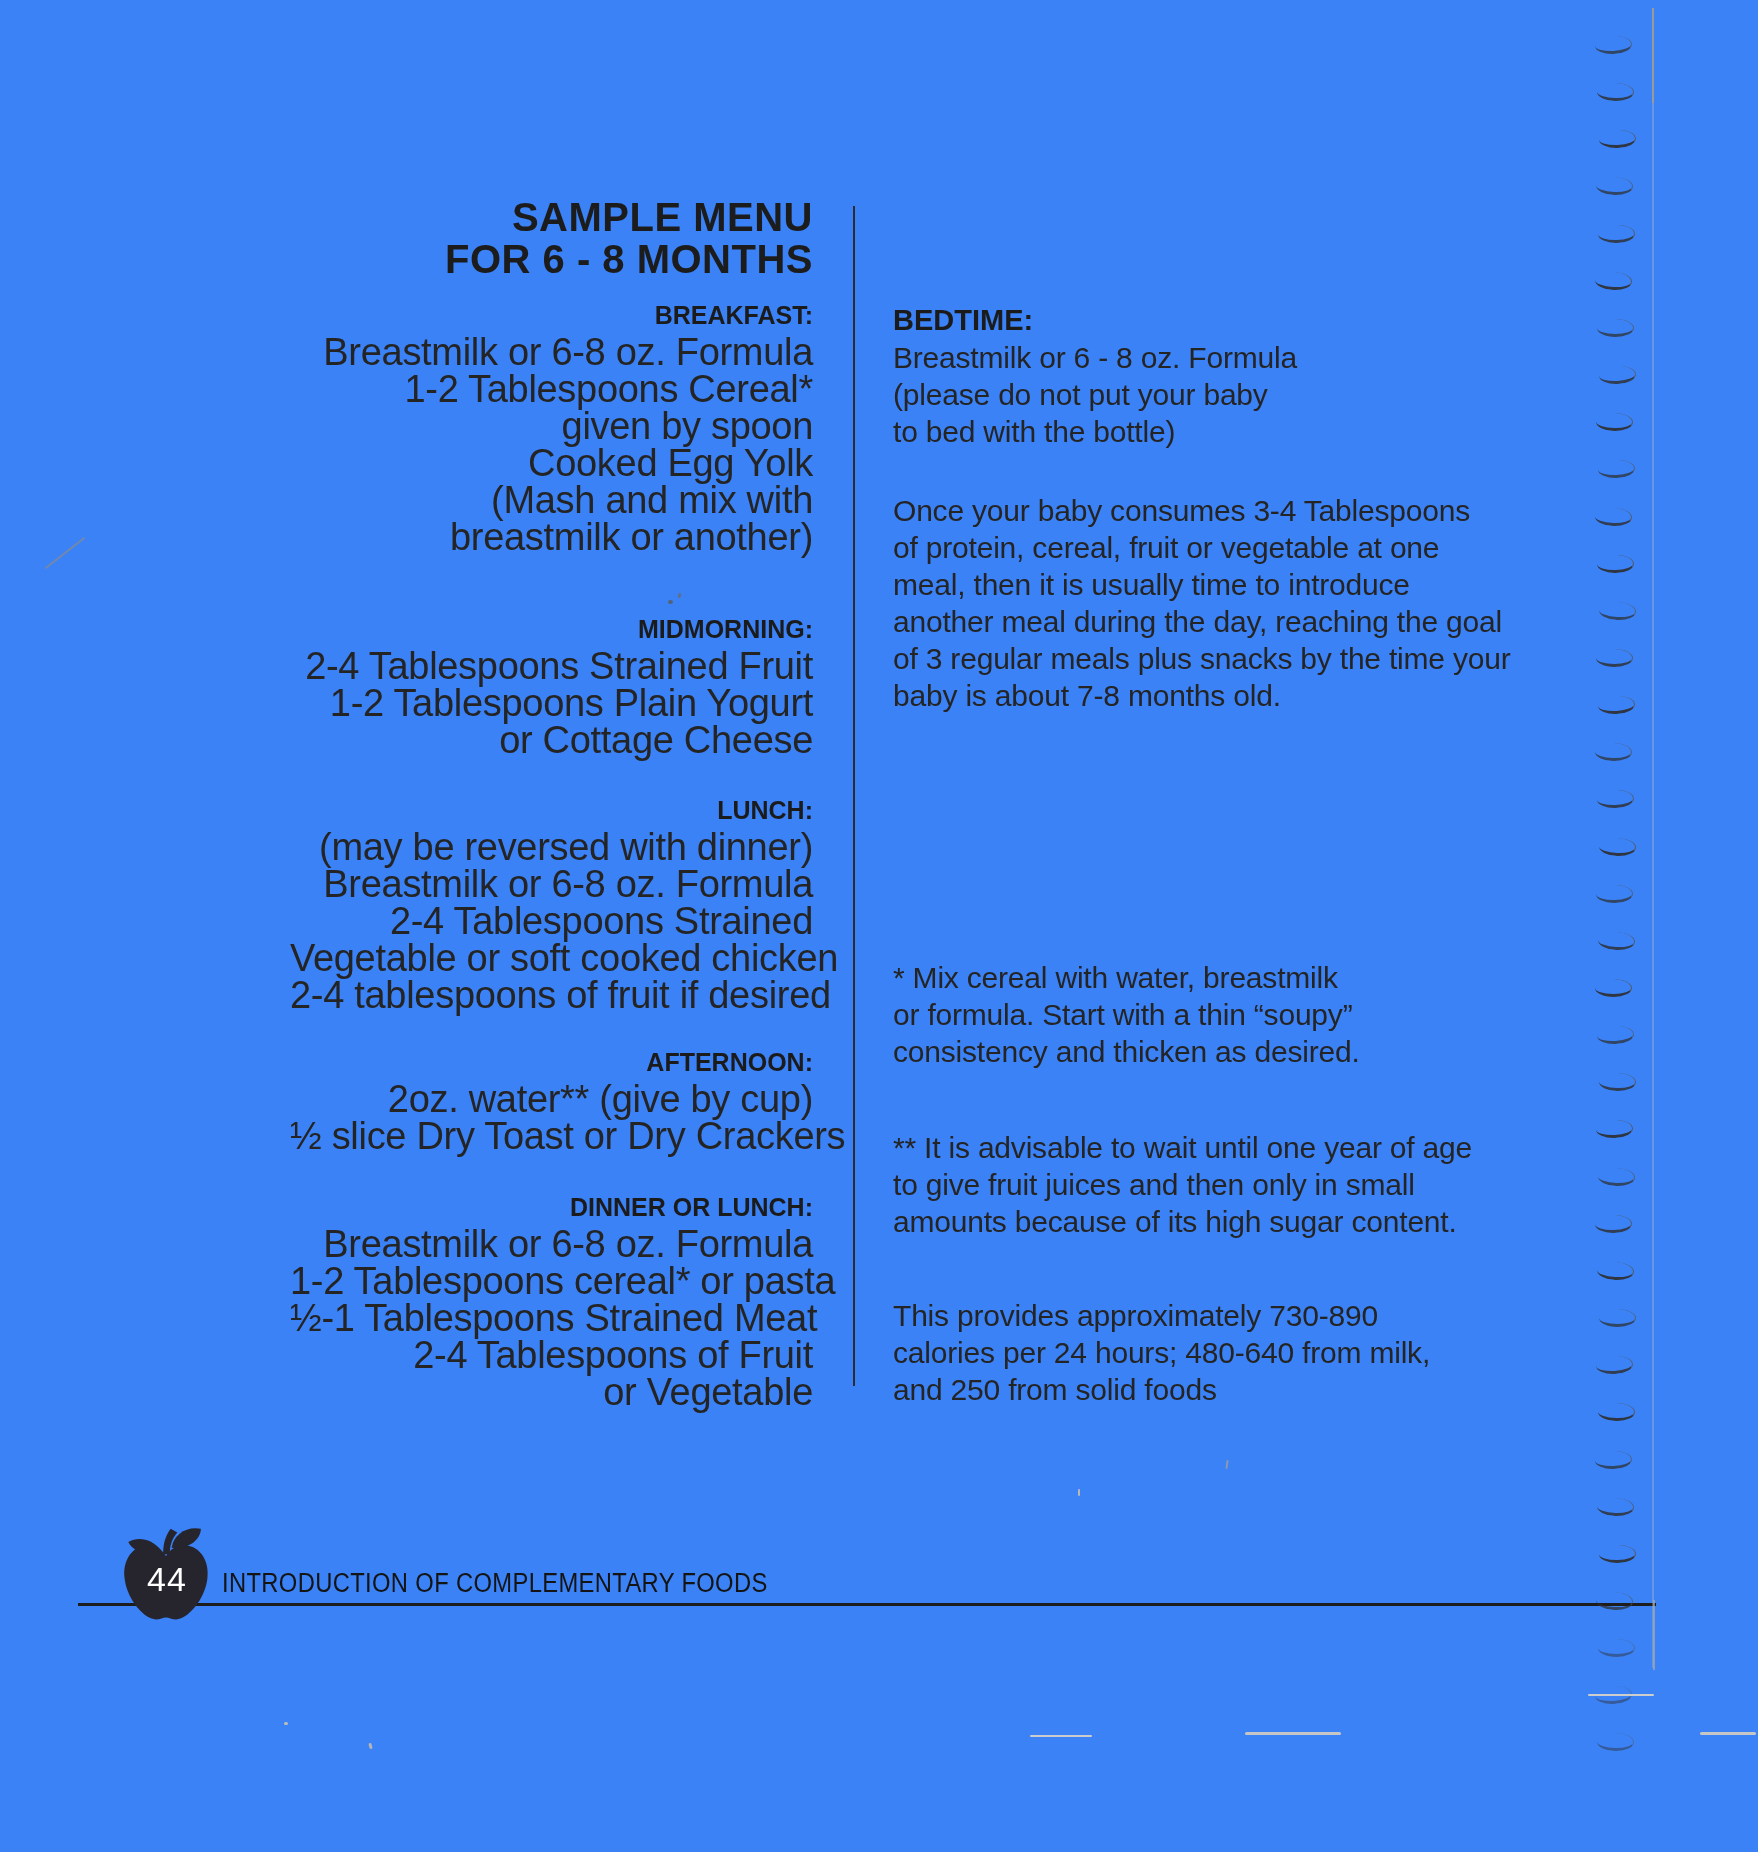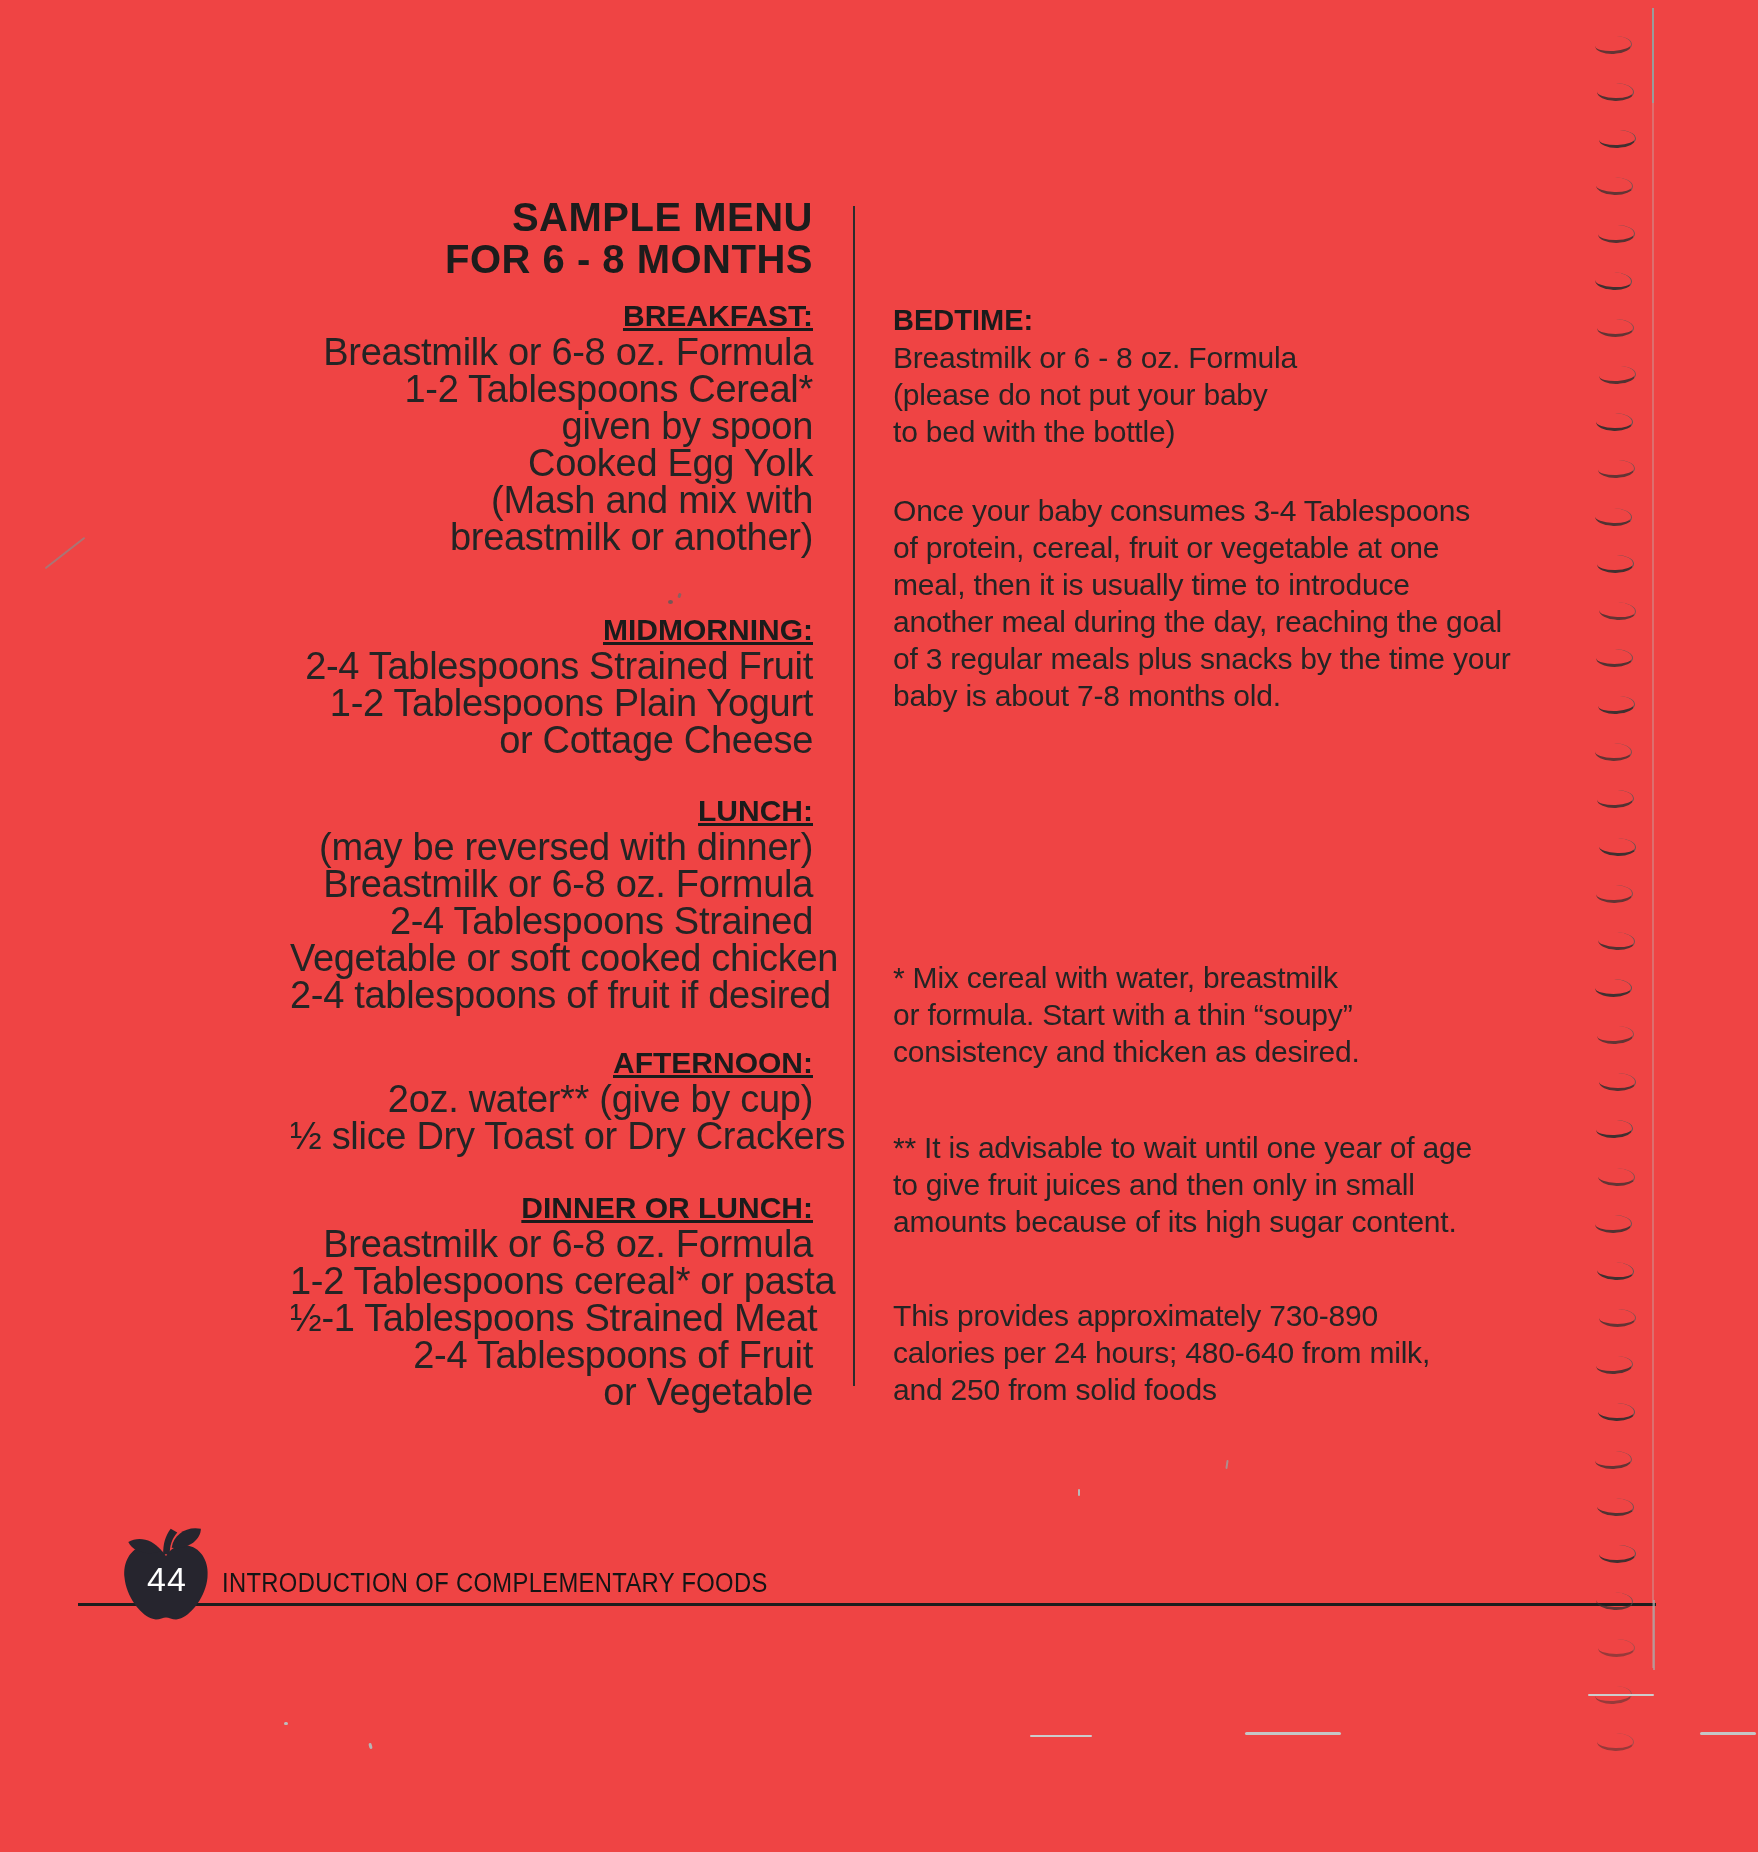--- a/index.html
+++ b/index.html
@@ -3,35 +3,35 @@
 <meta charset="utf-8">
 <style>
   html,body{margin:0;padding:0;}
   body{
     width:1758px;height:1852px;
     background:#f6f6f4;
     font-family:"Liberation Sans","DejaVu Sans",sans-serif;
   }
   .page{
     position:relative;width:1758px;height:1852px;
-    background:#ef4444;overflow:hidden;
+    background:#3b82f6;overflow:hidden;
     color:#212121;
   }
   
   .left-col{
     position:absolute;left:290px;top:0;width:523px;height:1500px;
     text-align:right;
   }
   .title{
     position:absolute;top:196px;right:0;width:523px;
     font-size:40px;line-height:42px;font-weight:bold;color:#1c1c1c;
     letter-spacing:.5px;white-space:nowrap;
   }
   .sec{position:absolute;right:0;width:523px;white-space:nowrap;}
-  .sec .h{font-size:30px;line-height:37px;font-weight:bold;color:#1b1b1b;text-decoration:underline;}
+  .sec .h{font-size:25px;line-height:37px;font-weight:bold;color:#1b1b1b;}
   .ln{font-size:38px;line-height:37px;color:#242424;letter-spacing:-.3px;}
   .divider{
     position:absolute;left:853px;top:206px;width:2px;height:1180px;
     background:#2c2c2c;
   }
   .right-col{
     position:absolute;left:893px;top:0;width:700px;height:1500px;
     text-align:left;
   }
   .rblock{position:absolute;left:0;width:700px;white-space:nowrap;}

